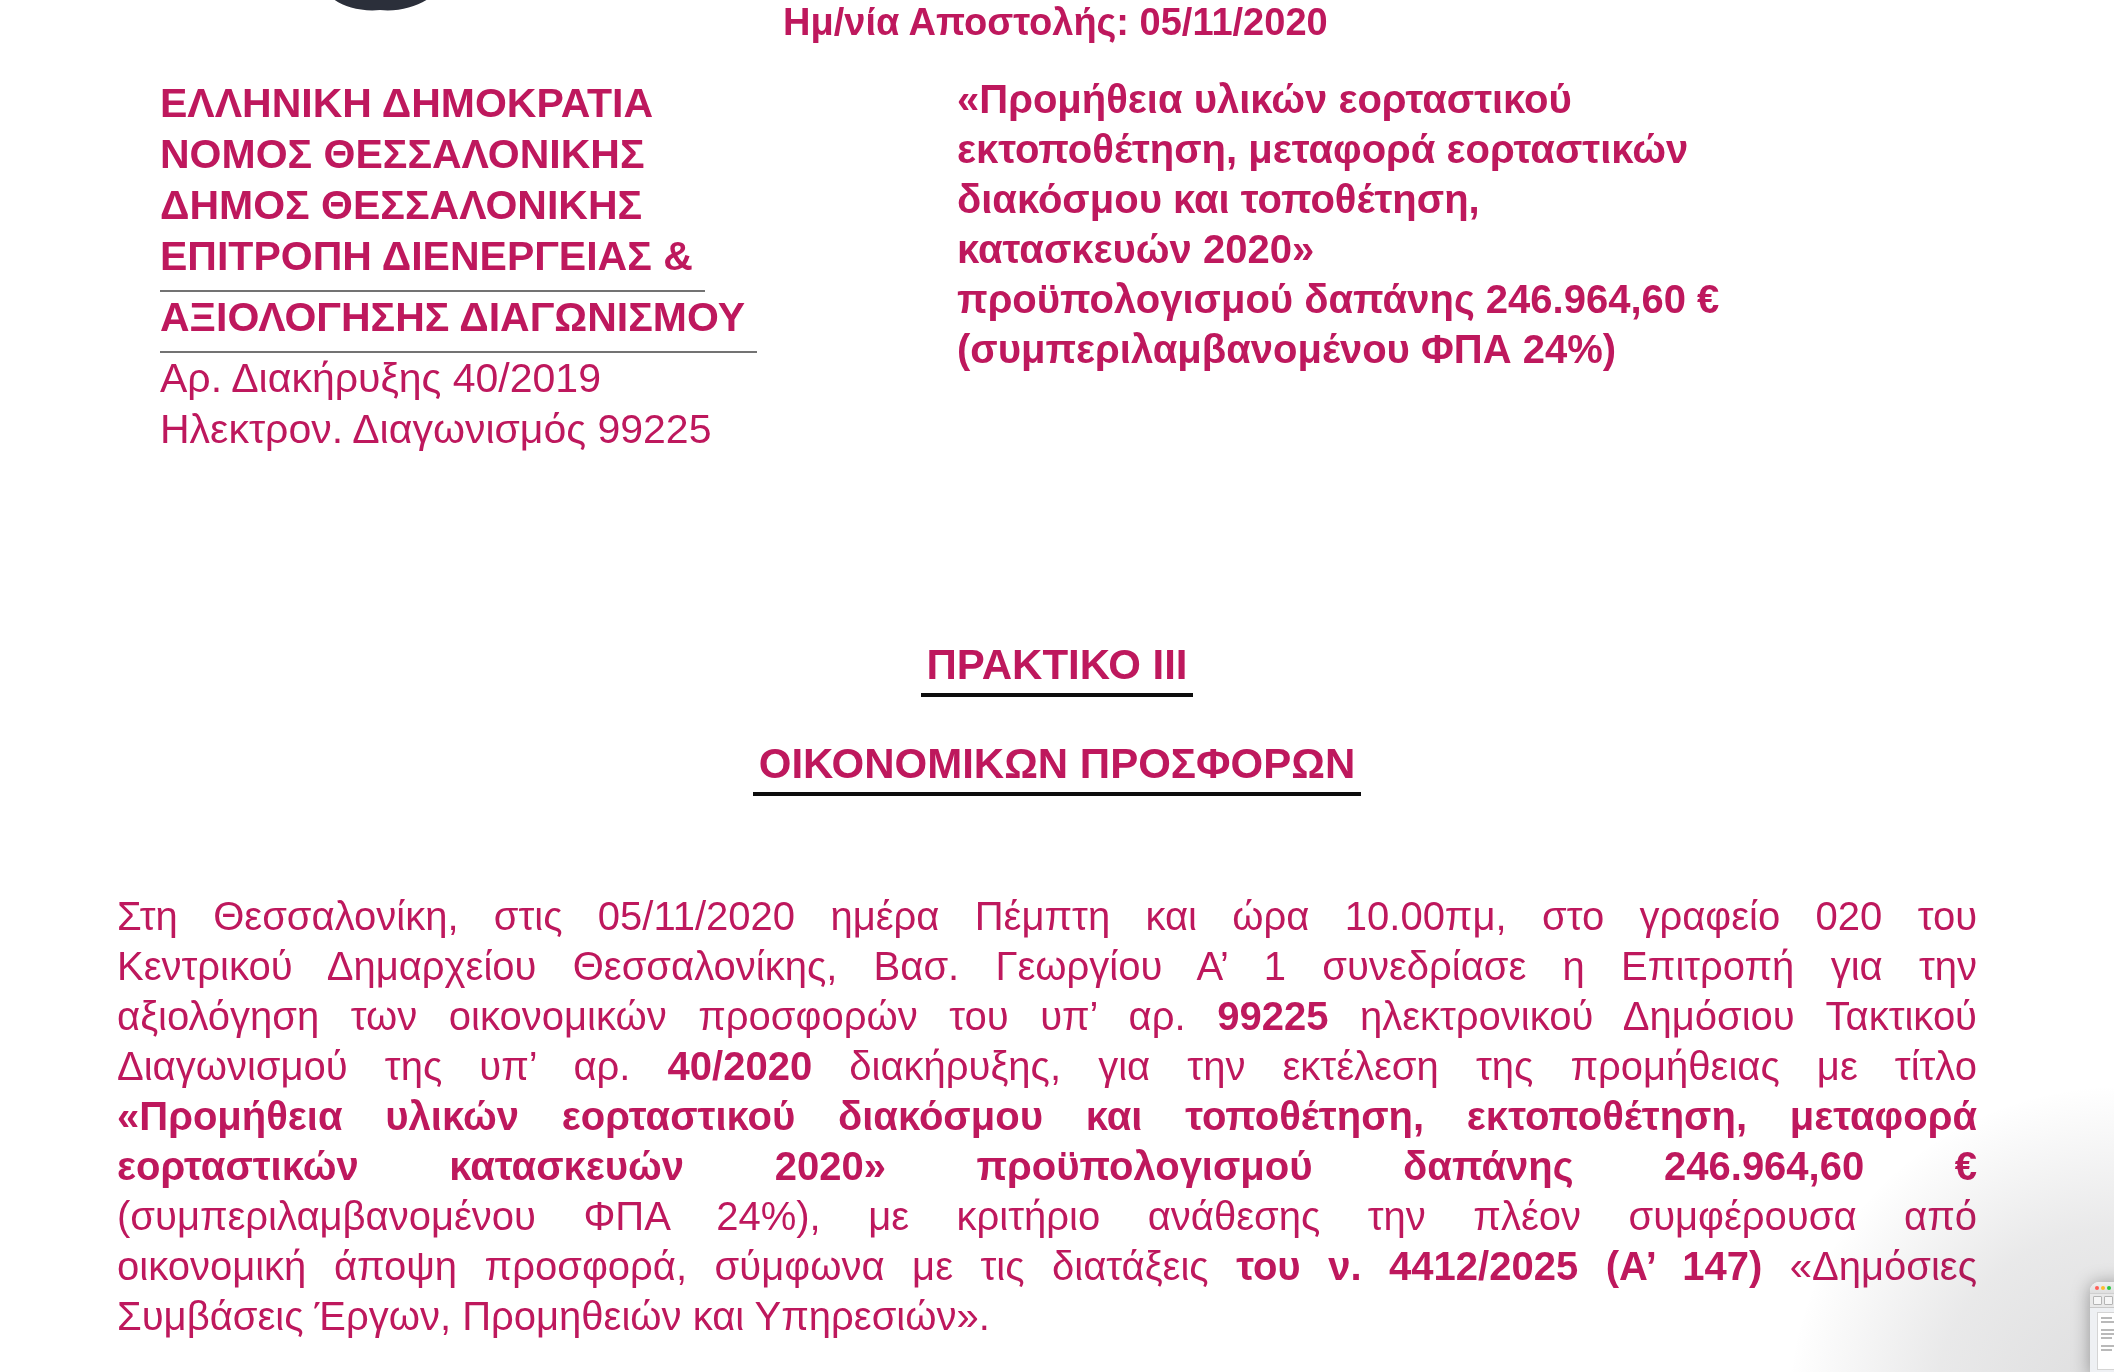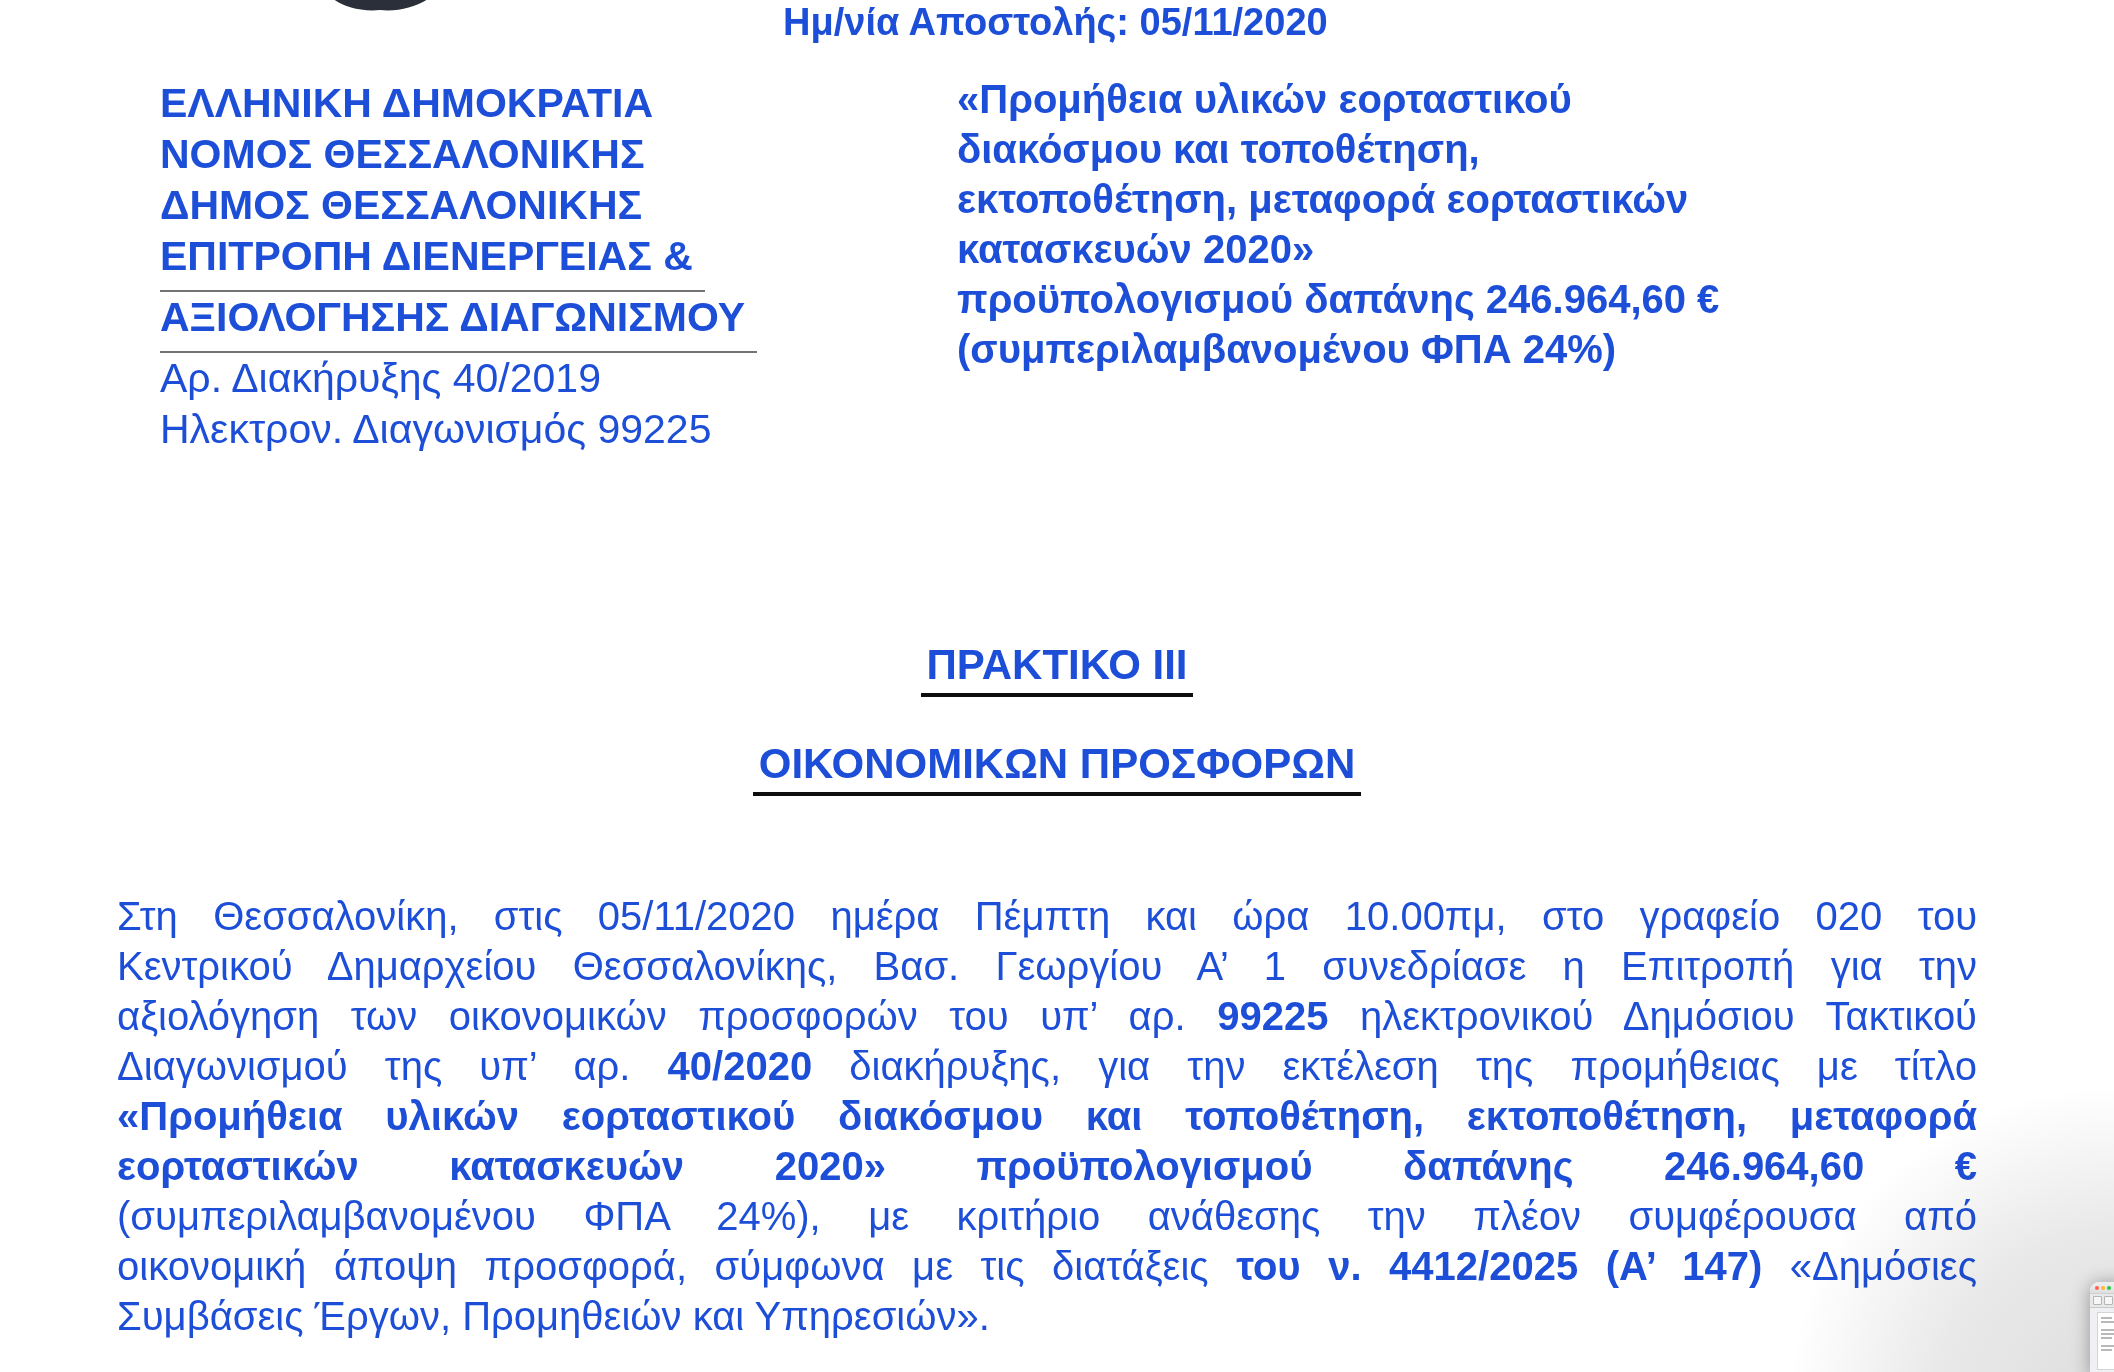--- a/index.html
+++ b/index.html
@@ -2,21 +2,21 @@
 <html><head>
 <meta charset="utf-8">
 <style>
   html,body{margin:0;padding:0;background:#ffffff;}
   #page{
     position:relative;
     width:2114px;height:1372px;
     background:#ffffff;
     overflow:hidden;
     font-family:"Liberation Sans", sans-serif;
-    color:#1d4ed8;
+    color:#be185d;
   }
   
   .emblem{
     position:absolute;left:330px;top:-30px;width:104px;height:46px;
     overflow:visible;
   }
   
   .date-line{
     position:absolute;left:783px;top:0px;
     font-size:38px;font-weight:bold;line-height:44px;white-space:nowrap;
@@ -127,22 +127,22 @@
         <div class="hline ul"><span>ΑΞΙΟΛΟΓΗΣΗΣ ΔΙΑΓΩΝΙΣΜΟΥ</span></div>
       </div>
     <div>
         <div class="sub">Αρ. Διακήρυξης  40/2019</div>
         <div class="sub">Ηλεκτρον. Διαγωνισμός 99225</div>
       </div>
   </div>
 
   <div class="right-col">
       <div>«Προμήθεια υλικών εορταστικού</div>
+      <div>εκτοποθέτηση, μεταφορά εορταστικών</div>
       <div>διακόσμου και τοποθέτηση,</div>
-      <div>εκτοποθέτηση, μεταφορά εορταστικών</div>
       <div>κατασκευών 2020»</div>
       <div>προϋπολογισμού δαπάνης 246.964,60 €</div>
       <div>(συμπεριλαμβανομένου ΦΠΑ 24%)</div>
     </div>
 
   <div class="heading" id="heading-1">
     <span>ΠΡΑΚΤΙΚΟ ΙΙΙ</span>
   </div>
   <div class="heading" id="heading-2">
     <span>ΟΙΚΟΝΟΜΙΚΩΝ ΠΡΟΣΦΟΡΩΝ</span>

